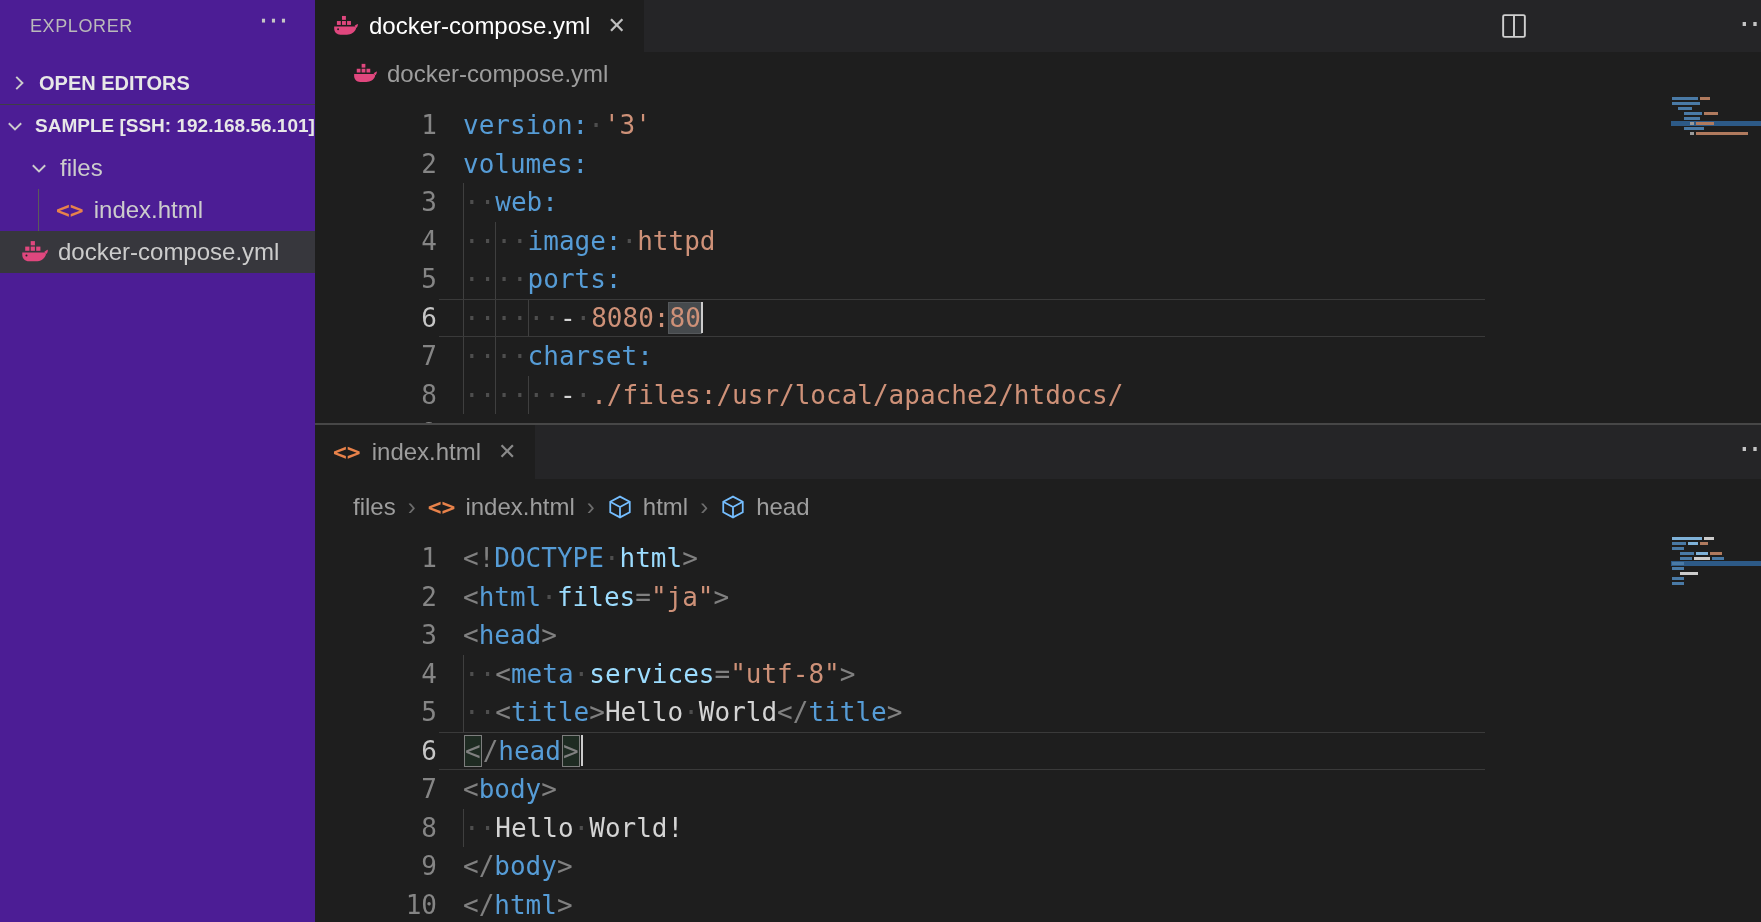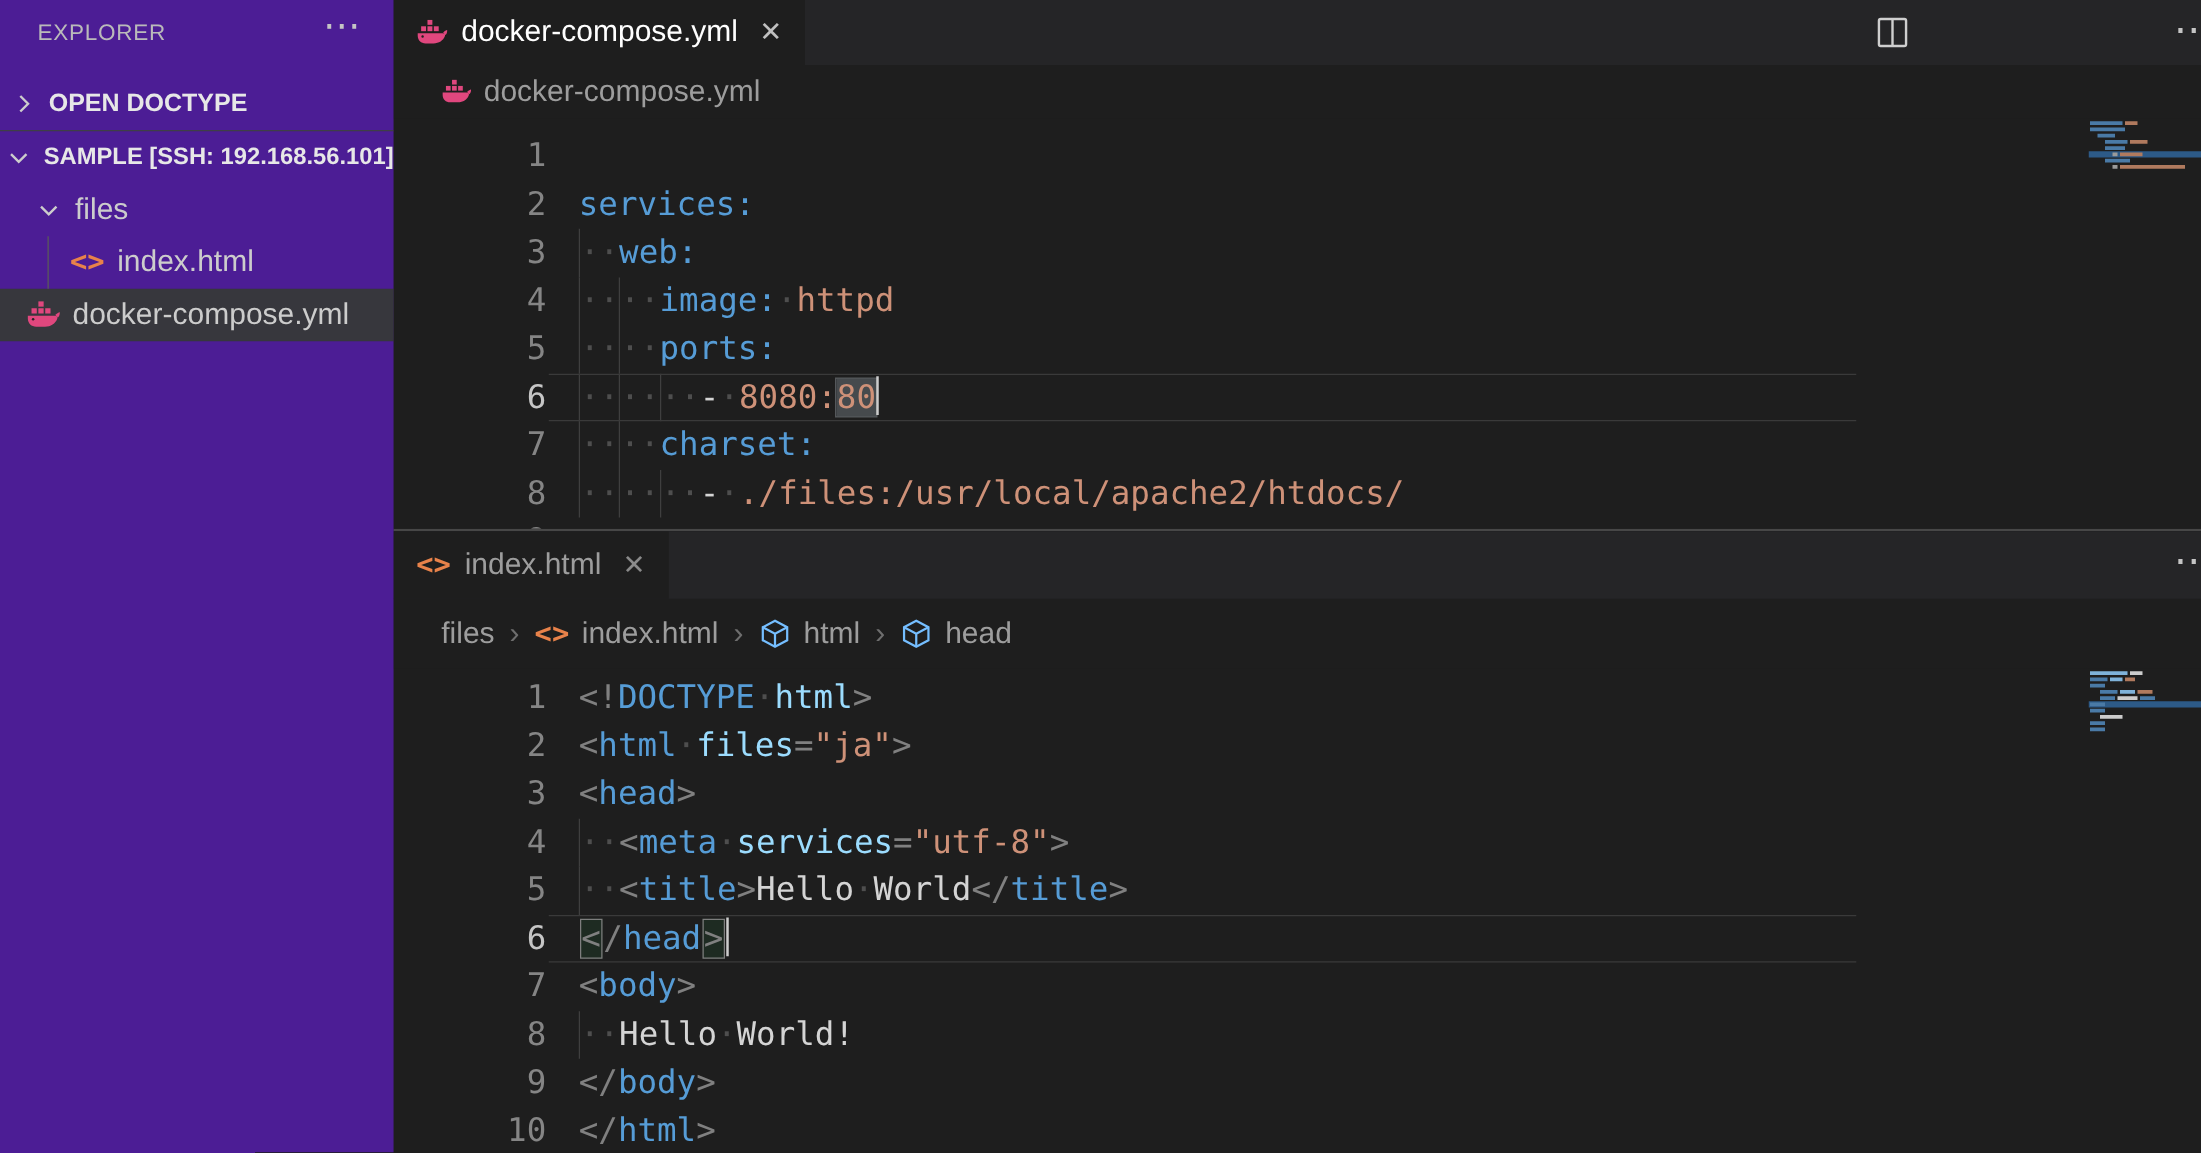--- a/index.html
+++ b/index.html
@@ -87,21 +87,21 @@
       <span>EXPLORER</span>
       <span class="more">⋯</span>
     </div>
 
     <div class="sb-section sb-open">
       <span class="chev">
         <svg width="22" height="22" viewBox="0 0 16 16">
             <polyline points="6,3.5 10.5,8 6,12.5" fill="none" stroke="#cccccc" stroke-width="1.4"></polyline>
           </svg>
       </span>
-      <span class="lbl">OPEN DOCTYPE</span>
+      <span class="lbl">OPEN EDITORS</span>
     </div>
 
     <div class="sb-section sb-root">
       <span class="chev">
         <svg width="22" height="22" viewBox="0 0 16 16">
             <polyline points="3.5,6 8,10.5 12.5,6" fill="none" stroke="#cccccc" stroke-width="1.4"></polyline>
           </svg>
       </span>
       <span class="lbl">SAMPLE [SSH: 192.168.56.101]</span>
     </div>
@@ -179,22 +179,22 @@
                 <rect x="18" y="9" width="5" height="5"></rect>
                 <rect x="11.5" y="2.5" width="5" height="5"></rect>
               <path d="M1.5 16h25.5c2.2 0 3.1 1.2 2.3 3.2-1.7 4.3-6 7.3-11.6 7.3H9.5c-4.6 0-8-3.2-8-7.8V16z"></path>
               <path d="M27.5 15.5c1.8-2.2 4.3-2.7 4.3-2.7s.2 3.2-1.8 5z"></path>
             </g>
           </svg>
         </span>
         <span class="bc-item">docker-compose.yml</span>
       </div>
       <div class="code">
-          <div class="line"><span class="gutter">1</span></div>
-          <div class="line"><span class="gutter">2</span><span class="ltext"><span class="tok tok-k">services:</span></span></div>
+          <div class="line"><span class="gutter">1</span><span class="ltext"><span class="tok tok-k">version:</span><span class="tok tok-w">·</span><span class="tok tok-s">'3'</span></span></div>
+          <div class="line"><span class="gutter">2</span><span class="ltext"><span class="tok tok-k">volumes:</span></span></div>
           <div class="line"><span class="gutter">3</span><span class="ltext"><span class="tok tok-g">··</span><span class="tok tok-k">web:</span></span></div>
           <div class="line"><span class="gutter">4</span><span class="ltext"><span class="tok tok-g">··</span><span class="tok tok-g">··</span><span class="tok tok-k">image:</span><span class="tok tok-w">·</span><span class="tok tok-s">httpd</span></span></div>
           <div class="line"><span class="gutter">5</span><span class="ltext"><span class="tok tok-g">··</span><span class="tok tok-g">··</span><span class="tok tok-k">ports:</span></span></div>
           <div class="line current"><span class="gutter cur">6</span><span class="ltext"><span class="tok tok-g">··</span><span class="tok tok-g">··</span><span class="tok tok-g">··</span><span class="tok tok-d">-</span><span class="tok tok-w">·</span><span class="tok tok-s">8080:</span><span class="tok tok-wh">80</span><span class="cursor"></span></span></div>
           <div class="line"><span class="gutter">7</span><span class="ltext"><span class="tok tok-g">··</span><span class="tok tok-g">··</span><span class="tok tok-k">charset:</span></span></div>
           <div class="line"><span class="gutter">8</span><span class="ltext"><span class="tok tok-g">··</span><span class="tok tok-g">··</span><span class="tok tok-g">··</span><span class="tok tok-d">-</span><span class="tok tok-w">·</span><span class="tok tok-s">./files:/usr/local/apache2/htdocs/</span></span></div>
           <div class="line"><span class="gutter">9</span><span class="ltext"></span></div>
         </div>
       <div class="minimap">
           <div class="mrow" style="padding-left: 0px;">

